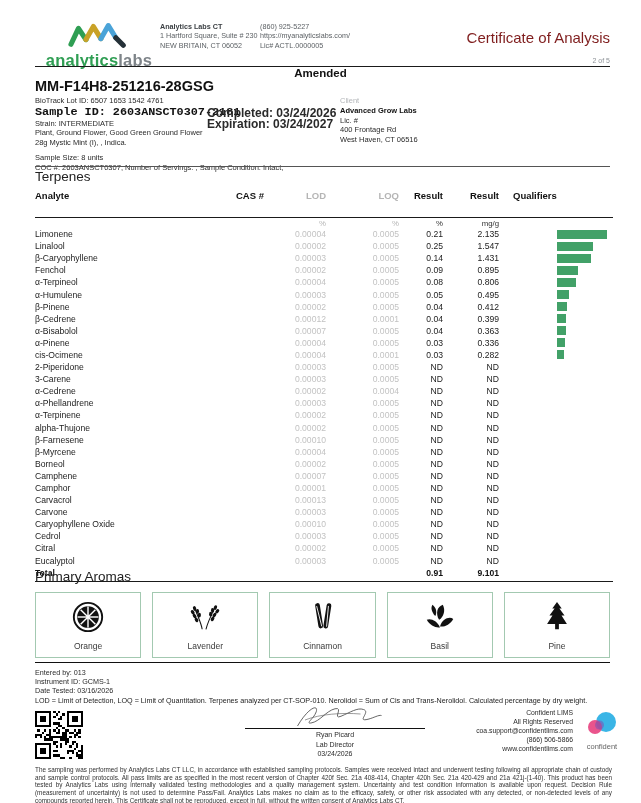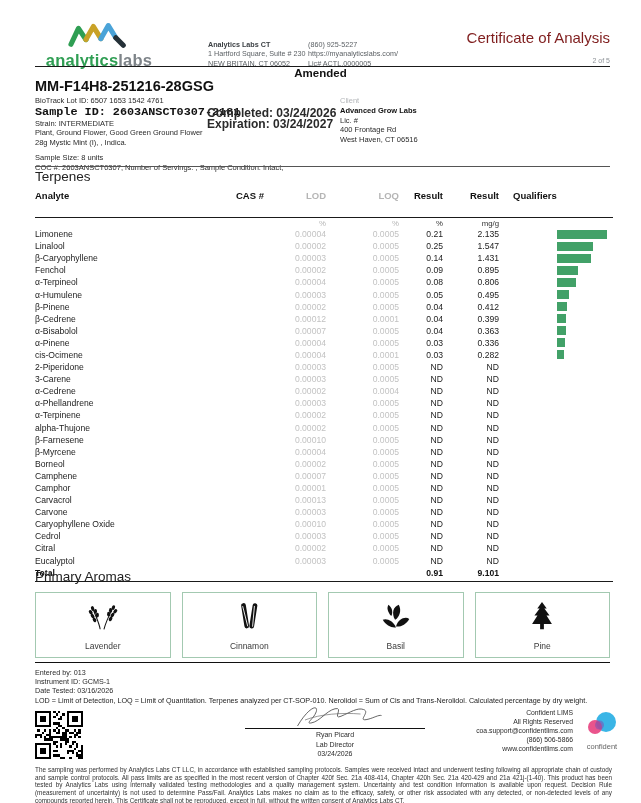--- a/index.html
+++ b/index.html
@@ -3,21 +3,21 @@
 <meta charset="utf-8">
 <style>
   html,body{margin:0;padding:0;background:#e8e8e8;}
   .page{position:relative;width:641px;height:803px;background:#ffffff;margin:0 auto;
         font-family:"Liberation Sans",sans-serif;color:#1f1f1f;overflow:hidden;}
   
   .logo-block{position:absolute;left:38px;top:20px;width:122px;text-align:center;}
   .logo-text{font-size:16.5px;font-weight:bold;letter-spacing:.2px;line-height:16px;}
   .logo-text .lt1{color:#2f9e53;}
   .logo-text .lt2{color:#7d8388;}
-  .lab-col{position:absolute;top:40px;font-size:7.2px;line-height:9.4px;color:#5a5f63;margin-left:48px;}
+  .lab-col{position:absolute;top:22px;font-size:7.2px;line-height:9.4px;color:#5a5f63;}
   .lab-col .b{font-weight:bold;color:#3c4044;}
   .coa-title{position:absolute;right:31px;top:29px;font-size:15px;color:#7f1d1d;}
   .page-num{position:absolute;right:31px;top:57px;font-size:7px;color:#8d9297;}
   .header-rule{position:absolute;left:35px;right:31px;top:66px;border-top:1.6px solid #1a1a1a;}
   .amended{position:absolute;left:0;right:0;top:67px;text-align:center;font-weight:bold;font-size:11.5px;color:#111;}
   .doc-title{position:absolute;left:35px;top:78px;font-size:14.5px;font-weight:bold;color:#111;}
   
   .sample-left{position:absolute;left:35px;top:96px;font-size:7.5px;line-height:9.6px;color:#2a2a2a;}
   .sample-left .sid{font-size:11.8px;font-weight:bold;line-height:13px;color:#111;font-family:Liberation Mono, monospace;}
   .sample-left .gap{height:6px;}
@@ -458,20 +458,34 @@
         <span class="c-loq"></span>
       <span class="c-rp">0.91</span>
       <span class="c-rm">9.101</span>
       <span class="c-q"></span>
         <span class="c-bar"></span>
     </div>
   </div>
 
   <div class="sec-title t-aroma">Primary Aromas</div>
   <div class="aromas">
+      <div class="aroma-card">
+        <span><svg width="34" height="34" viewBox="0 0 36 36">
+            <circle cx="18" cy="18" r="15" fill="none" stroke="#111" stroke-width="2"></circle>
+            <circle cx="18" cy="18" r="11.5" fill="#111"></circle>
+            <g stroke="#fff" stroke-width="1.5">
+              <line x1="18" y1="7" x2="18" y2="29"></line>
+              <line x1="7" y1="18" x2="29" y2="18"></line>
+              <line x1="10.2" y1="10.2" x2="25.8" y2="25.8"></line>
+              <line x1="25.8" y1="10.2" x2="10.2" y2="25.8"></line>
+            </g>
+            <circle cx="18" cy="18" r="1.8" fill="#fff"></circle>
+          </svg></span>
+        <div class="aroma-label">Orange</div>
+      </div>
       <div class="aroma-card">
         <span><svg width="34" height="34" viewBox="0 0 36 36">
             <g stroke="#111" stroke-width="1.1" fill="none">
               <path d="M15 31 C14 24 10 17 7 8"></path>
               <path d="M19 31 C21 23 25 15 29 7"></path>
             </g>
             <g fill="#111">
               <ellipse cx="7" cy="9" rx="1.7" ry="2.6" transform="rotate(-20 7 9)"></ellipse>
               <ellipse cx="5" cy="13" rx="1.7" ry="2.6" transform="rotate(-35 5 13)"></ellipse>
               <ellipse cx="10" cy="12" rx="1.7" ry="2.6" transform="rotate(5 10 12)"></ellipse>

